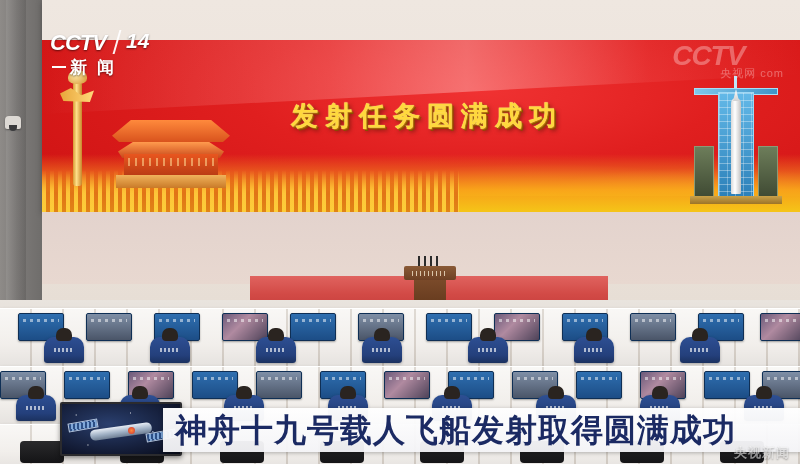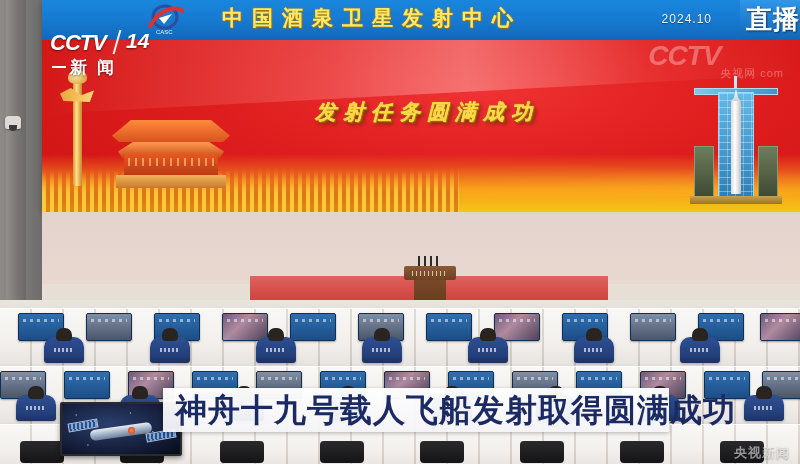--- a/index.html
+++ b/index.html
@@ -211,21 +211,21 @@
     font-weight:bold;
     color:#ffd83d;
     white-space:nowrap;
     text-shadow:
       0 0 1px #fff3a8,
       1px 1px 0 #b56a00,
       2px 2px 0 #8a4d00,
       3px 3px 4px rgba(70,20,0,.65);
   }
   .slogan-l1{ font-size:27px; letter-spacing:7px; padding-left:7px; }
-  .slogan-l2{ font-size:21px; letter-spacing:7px; padding-left:12px; margin-top:14px;font-style:italic; }
+  .slogan-l2{ font-size:27px; letter-spacing:7px; padding-left:12px; margin-top:14px; }
 
   
   .bug{
     position:absolute; left:50px; top:30px; width:118px; height:50px;
     z-index:6;
   }
   .bug-row{ position:relative; height:26px; }
   .cctv-word{
     position:absolute; left:0; top:0;
     font-size:22px; font-weight:bold; font-style:italic;
@@ -254,21 +254,21 @@
   
   .watermark-cctv{
     position:absolute; right:16px; top:40px; z-index:5;
     opacity:.38; pointer-events:none; text-align:left;
   }
   .wm-main{
     font-size:28px; font-weight:bold; font-style:italic; letter-spacing:-1px;
     color:#ffd9d9;
   }
   .wm-sub{
-    margin-top:-6px; margin-left:72px;
+    margin-top:-6px; margin-left:48px;
     font-size:11px; color:#ffe2e2; letter-spacing:1px;
   }
 
   
   .stage-back{
     position:absolute; left:42px; top:212px; width:758px; height:72px;
     background:linear-gradient(180deg,#e3d3cd 0%,#e8d8d0 100%);
   }
   .red-carpet{
     position:absolute; left:250px; top:276px; width:358px; height:40px;
@@ -390,21 +390,21 @@
   }
   .craft-panel-l{ left:6px; top:17px; transform:rotate(-10deg); }
   .craft-panel-r{ left:84px; top:27px; transform:rotate(-10deg); }
   .craft-dot{
     position:absolute; left:66px; top:23px; width:7px; height:7px;
     background:radial-gradient(circle,#ff8a3c,#c33); border-radius:50%;
   }
 
   
   .caption-band{
-    position:absolute; left:163px; top:388px; width:506px; height:44px;
+    position:absolute; left:163px; top:408px; width:637px; height:44px;
     background:linear-gradient(180deg,rgba(255,255,255,.97),rgba(244,244,247,.95));
     z-index:9;
     box-shadow:0 1px 4px rgba(0,0,0,.28);
   }
   .caption-text{
     position:absolute; left:12px; top:3px;
     font-size:32px; font-weight:bold; letter-spacing:1px;
     color:#1b2a63;
     white-space:nowrap;
     line-height:38px;
@@ -422,31 +422,20 @@
 
 <div id="screen">
 
   <div class="hall-wall"></div>
   <div class="left-pillar"></div>
   <div class="cam"></div>
   <div class="floor-tiles"></div>
 
   <div class="led">
 
-    <div class="led-blue">
-      <svg class="cn-space-logo" viewBox="0 0 38 32">
-        <ellipse cx="19" cy="13" rx="12" ry="11" fill="none" stroke="#2b4f9e" stroke-width="3"></ellipse>
-        <path d="M4 22 C14 4, 30 2, 37 7" stroke="#e03030" stroke-width="4" fill="none" stroke-linecap="round"></path>
-        <path d="M13 14 L26 10 L18 20 Z" fill="#ffffff"></path>
-        <text x="10" y="30" font-size="6" fill="#dff0ff" font-family="Liberation Sans, sans-serif">CASC</text>
-      </svg>
-      <div class="blue-title">中国酒泉卫星发射中心</div>
-      <div class="live-date">2024.10</div>
-      <div class="live-badge">直播</div>
-    </div>
 
     <div class="led-red">
       <div class="dunes"></div>
       <div class="crowd"></div>
 
       <div class="tiananmen">
         <div class="tm-roof"></div>
         <div class="tm-roof2"></div>
         <div class="tm-body"></div>
         <div class="tm-base"></div>

